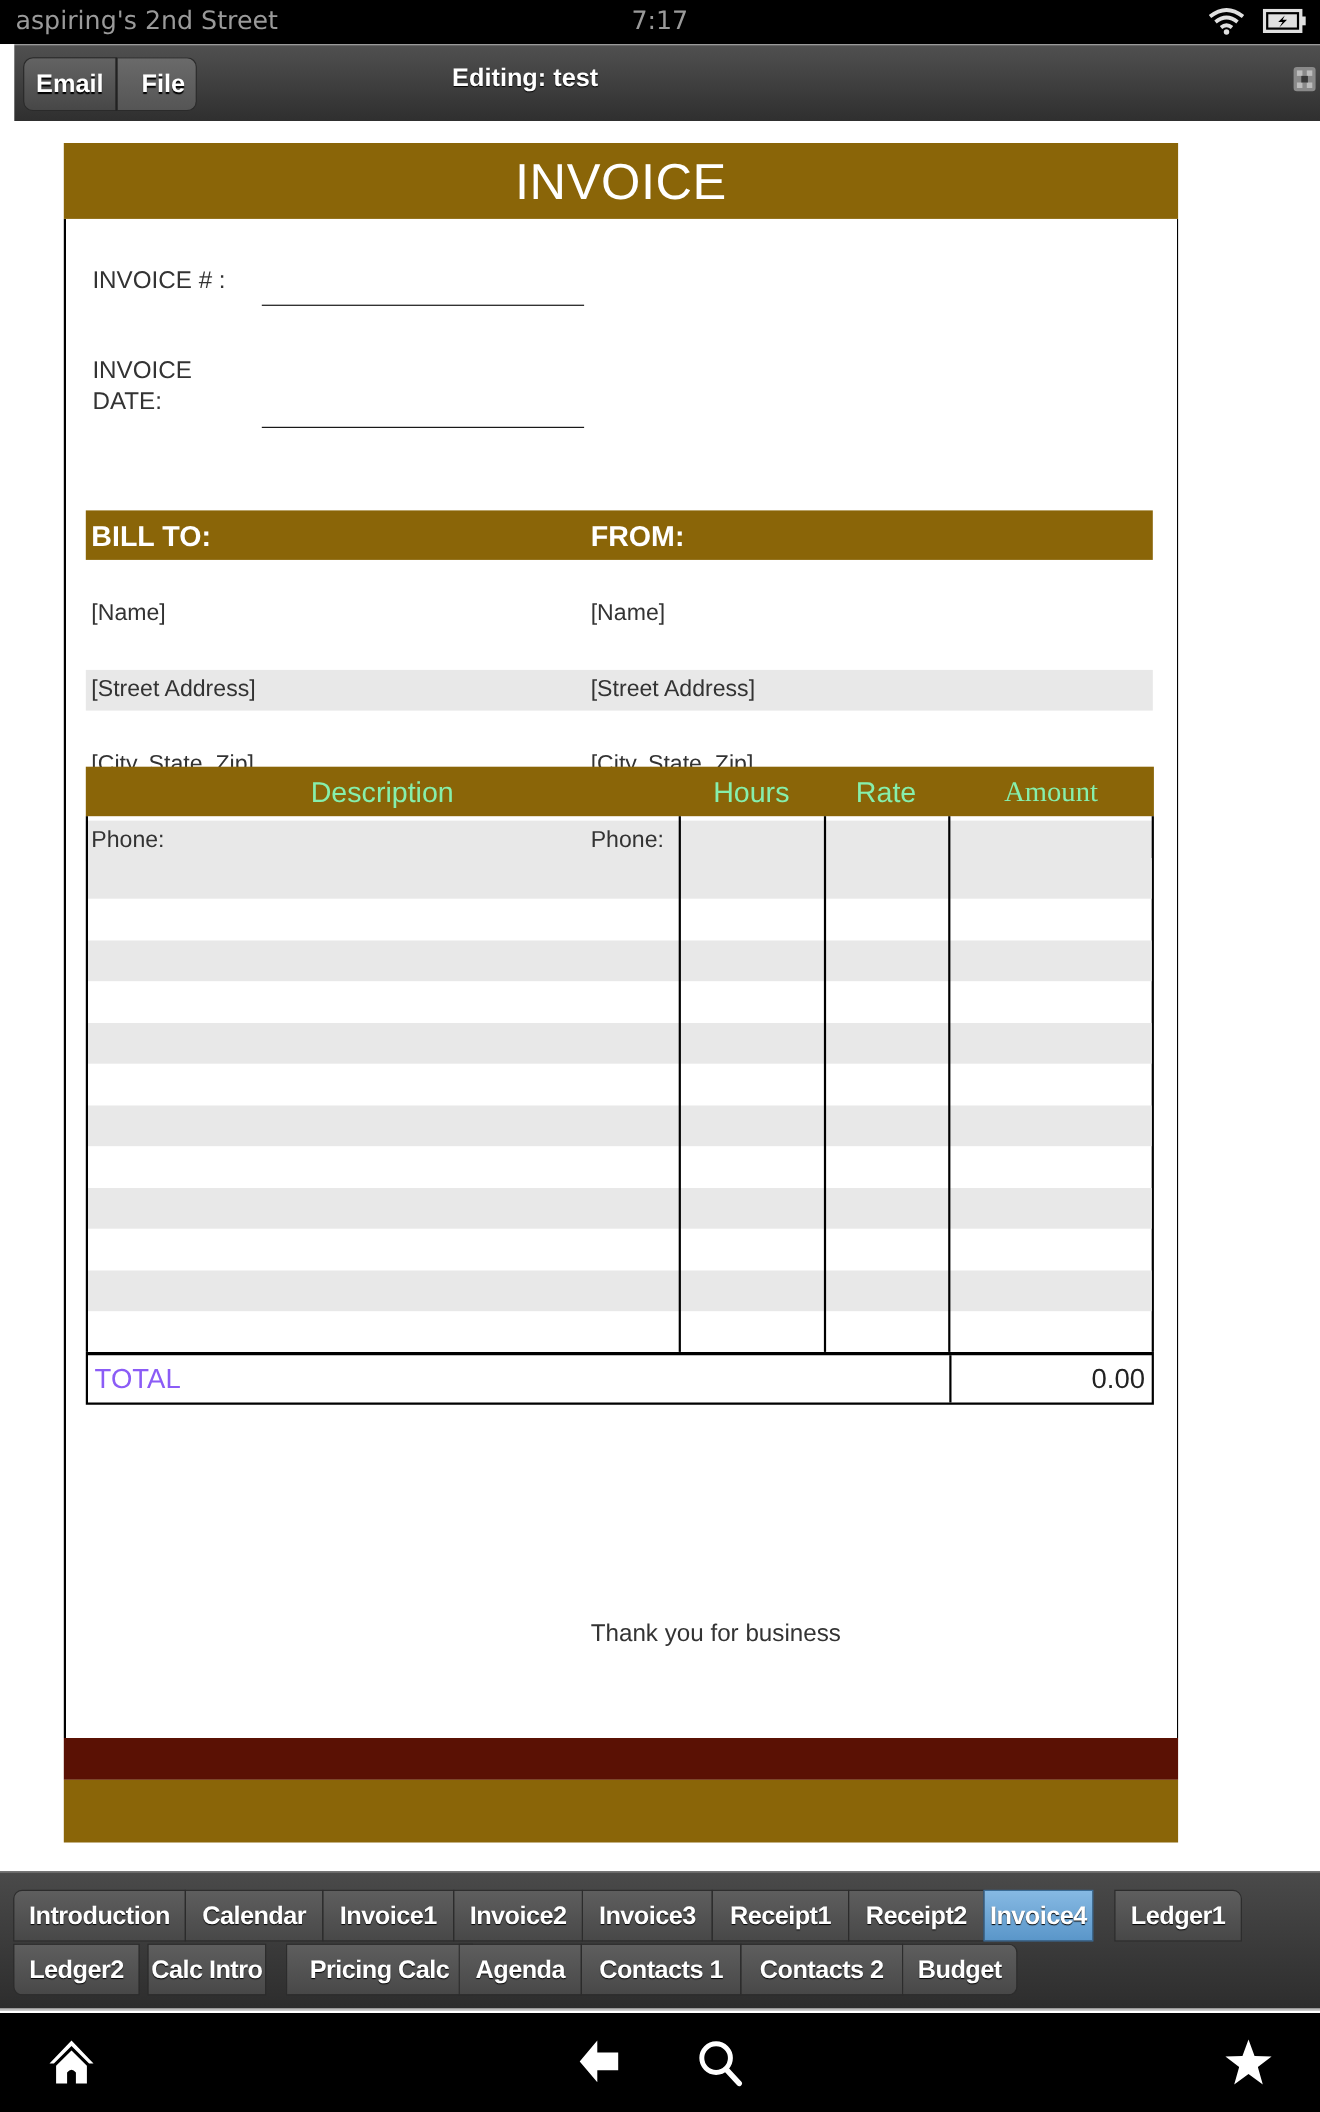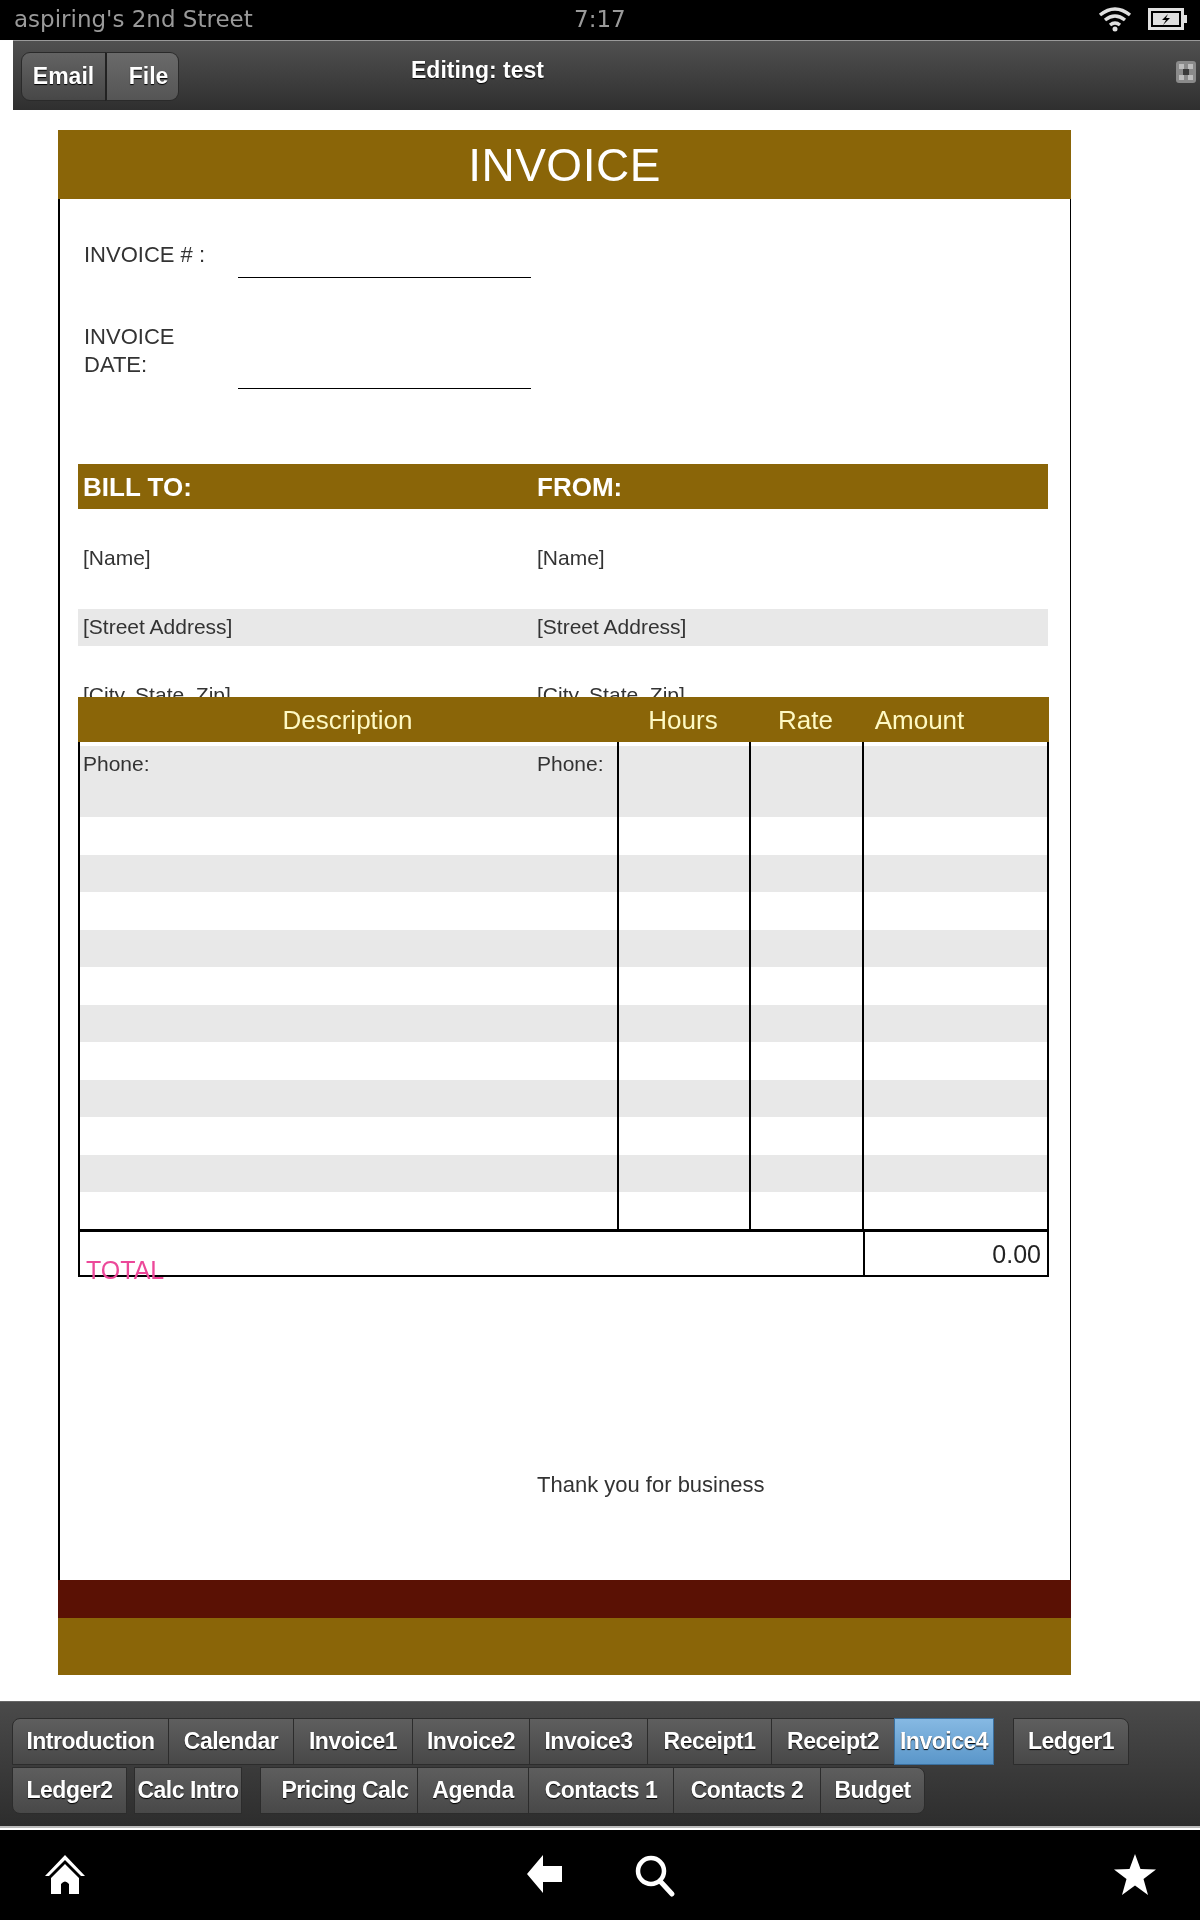--- a/index.html
+++ b/index.html
@@ -30,28 +30,28 @@
   
   #bill { position: absolute; left: 20px; top: 334px; width: 970px; }
   #bill-head { height: 45px; background: #8a6508; color: #fff; font-weight: bold; font-size: 26px; position: relative; }
   #bill-head span { position: absolute; top: 8px; }
   .bill-row { height: 37.5px; position: relative; font-size: 21px; color: #333; margin-top: 31px; }
   .bill-row.grey { background: #e8e8e8; }
   .bill-row span { position: absolute; top: 6px; }
 
   
   #items { position: absolute; left: 20px; top: 567px; width: 971px; }
-  #items-head { height: 45px; background: #8a6508; color: #fef9c3; font-size: 26px; position: relative; }
+  #items-head { height: 45px; background: #8a6508; color: #86efac; font-size: 26px; position: relative; }
   #items-head span { position: absolute; top: 8px; text-align: center; }
   #items-body { position: relative; height: 487px; border-left: 2px solid #000; border-right: 2px solid #000; }
   .item-row { height: 37.5px; }
   .item-row.grey { background: #e8e8e8; }
   .vline { position: absolute; top: 0; width: 2px; height: 487px; background: #000; }
   #total-row { position: relative; height: 48px; border: 2px solid #000; border-top: 3px solid #000; }
-  #total-label { position: absolute; left: 6px; top: 24px; font-size: 25px; color: #ec4899; }
+  #total-label { position: absolute; left: 6px; top: 8px; font-size: 25px; color: #8b5cf6; }
   #total-divider { position: absolute; left: 783px; top: 0; width: 2px; height: 100%; background: #000; }
   #total-value { position: absolute; right: 6px; top: 8px; font-size: 25px; color: #222; }
 
   #thanks { position: absolute; left: 479px; top: 1342px; font-size: 22px; color: #333; }
   #band-dark { position: absolute; left: 0; top: 1450px; width: 1013px; height: 38px; background: #5a1104; }
   #band-gold { position: absolute; left: 0; top: 1488px; width: 1013px; height: 57px; background: #8a6508; }
 
   
   #tabbar { position: absolute; left: 0; top: 1701px; width: 1200px; height: 127px; background: linear-gradient(#4a4a4a, #2d2d2d); border-top: 1px solid #666; border-bottom: 2px solid #bbb; }
   .tab { position: absolute; height: 47px; color: #fff; font-weight: bold; font-size: 23px; display: flex; align-items: center; justify-content: center; background: linear-gradient(#5e5e5e, #484848); border: 1px solid #2c2c2c; text-shadow: 0 1px 1px #000; white-space: nowrap; letter-spacing: -0.5px; }
@@ -127,21 +127,21 @@
       <span style="left:5px;">Phone:</span>
       <span style="left:459px;">Phone:</span>
     </div>
   </div>
 
   <div id="items">
     <div id="items-head">
       <span style="left:0; width:539px;">Description</span>
       <span style="left:539px; width:132px;">Hours</span>
       <span style="left:671px; width:113px;">Rate</span>
-      <span style="left:748px; width:187px;">Amount</span>
+      <span style="left:784px; width:187px;font-family:Liberation Serif, serif;">Amount</span>
     </div>
     <div id="items-body">
       <div class="item-row"></div>
       <div class="item-row grey"></div>
       <div class="item-row"></div>
       <div class="item-row grey"></div>
       <div class="item-row"></div>
       <div class="item-row grey"></div>
       <div class="item-row"></div>
       <div class="item-row grey"></div>

